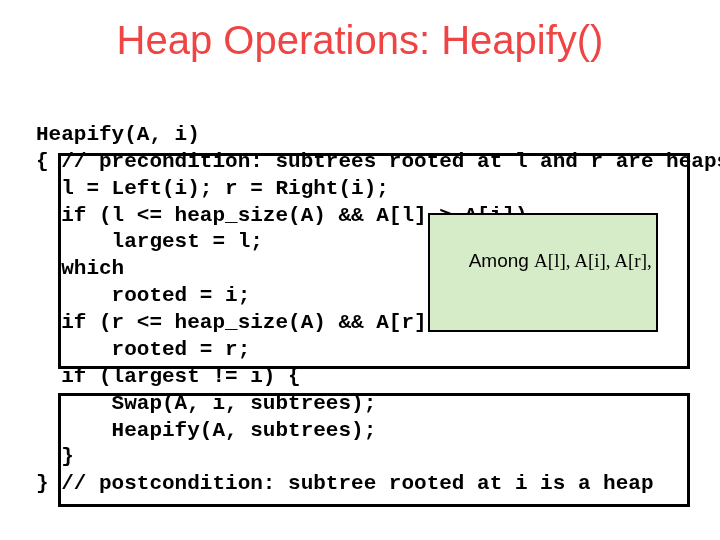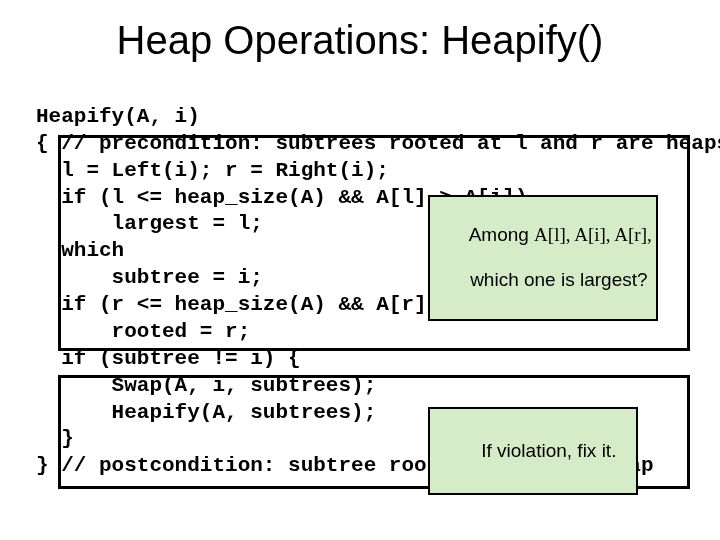--- a/index.html
+++ b/index.html
@@ -14,22 +14,22 @@
   .slide {
     width: 720px;
     height: 540px;
     position: relative;
     box-sizing: border-box;
   }
   .title {
     text-align: center;
     font-size: 40px;
     font-weight: 400;
-    margin: 18px 0 14px 0;
-    color: #000000;
+    margin: 18px 0 32px 0;
+    color: #ef4444;
   }
   .code-area {
     position: relative;
     padding: 0 36px;
     font-family: "Courier New", Courier, monospace;
     font-size: 21px;
     font-weight: bold;
     line-height: 1.28;
     color: #000;
     white-space: pre;
@@ -53,21 +53,21 @@
     height: 108px;
   }
   .callout {
     position: absolute;
     background: #d6ecc8;
     border: 2px solid #000;
     font-family: Arial, Helvetica, sans-serif;
     font-weight: 400;
     font-size: 19px;
     text-align: center;
-    padding: 4px 8px;
+    padding: 12px 8px;
     box-sizing: border-box;
     line-height: 1.2;
   }
   .callout .serif {
     font-family: "Times New Roman", Times, serif;
   }
   .c1 {
     left: 428px;
     top: 118px;
     width: 230px;
@@ -86,35 +86,31 @@
 
   <div class="title">Heap Operations: Heapify()</div>
 
   <div class="code-area">
 <span>Heapify(A, i)</span>
 <span>{ // precondition: subtrees rooted at l and r are heaps</span>
 <span>  l = Left(i); r = Right(i);</span>
 <span>  if (l &lt;= heap_size(A) &amp;&amp; A[l] &gt; A[i])</span>
 <span>      largest = l;</span>
 <span>  which</span>
-<span>      subtree = i;</span>
+<span>      rooted = i;</span>
 <span>  if (r &lt;= heap_size(A) &amp;&amp; A[r] &gt; A[largest])</span>
 <span>      rooted = r;</span>
-<span>  if (subtree != i) {</span>
+<span>  if (largest != i) {</span>
 <span>      Swap(A, i, subtrees);</span>
 <span>      Heapify(A, subtrees);</span>
 <span>  }</span>
 <span>} // postcondition: subtree rooted at i is a heap</span>
 
     <div class="box1"></div>
     <div class="box2"></div>
 
     <div class="callout c1">
       <span>Among </span><span class="serif">A[l], A[i], A[r],</span><br>
-      <span>which one is largest?</span>
     </div>
 
-    <div class="callout c2">
-      <span>If violation, fix it.</span>
-    </div>
   </div>
 
 </div>
 
 </body></html>

